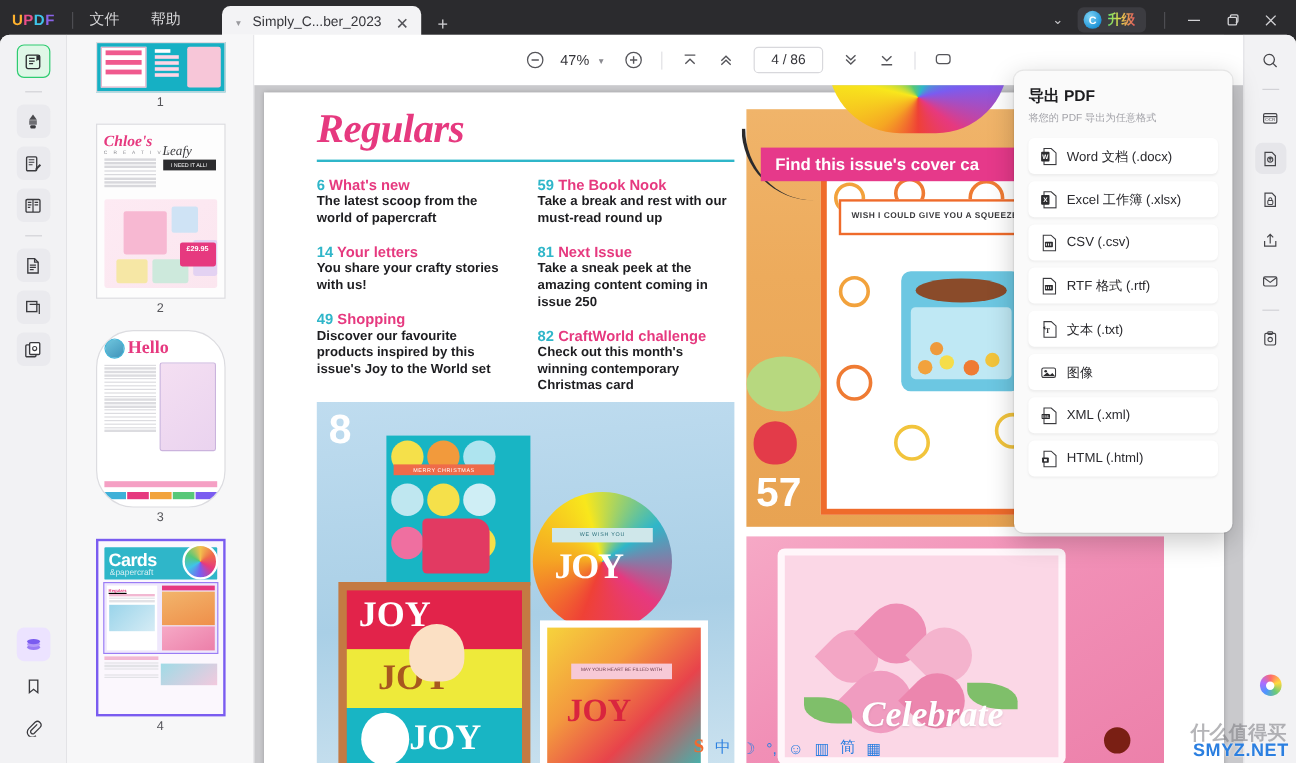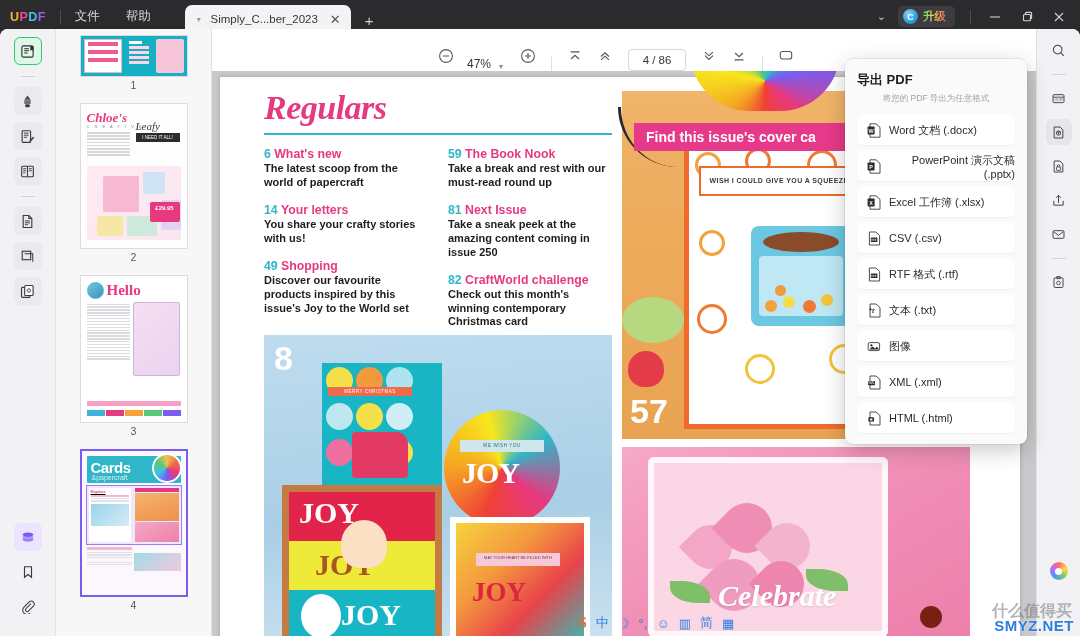--- a/index.html
+++ b/index.html
@@ -120,21 +120,21 @@
   .t2 .tagr{position:absolute;right:7px;top:17px;width:44px;}
   .t2 .tagr .a{font-family:"Liberation Serif",serif;font-style:italic;font-size:11px;color:#3a3a3d;line-height:1;}
   .t2 .tagr .b{background:#2c2c2e;color:#fff;font-size:4.5px;text-align:center;padding:2px 0;margin-top:1px;}
   .t2 .lines i{display:block;height:1.6px;background:#d8d8dc;margin:1.6px 0;width:46%;}
   .t2 .grid{position:absolute;left:6px;right:6px;bottom:8px;height:74px;background:
      linear-gradient(135deg,#fdeaf3 0%,#fbe6ef 100%);border-radius:2px;}
   .t2 .sq{position:absolute;border-radius:2px;}
   .t2 .price{position:absolute;right:7px;bottom:26px;width:30px;height:20px;background:#e6397f;border-radius:2px;color:#fff;font-size:6px;text-align:center;padding-top:3px;font-weight:bold;}
 
   
-  .t3 { height: 148px; background:#fff; padding:6px; }
+  .t3 { height: 148px; background:#fff; padding:6px;border-radius:31px; }
   .t3 .head{display:flex;align-items:center;gap:3px;}
   .t3 .av{width:17px;height:17px;border-radius:50%;background:linear-gradient(145deg,#6fc6de,#3f93ba);border:1.5px solid #46b6d8;}
   .t3 .hh{font-family:"Liberation Serif",serif;font-size:15px;color:#e6397f;font-weight:bold;line-height:1;}
   .t3 .cols{display:flex;gap:3px;margin-top:3px;}
   .t3 .col i{display:block;height:1.4px;background:#dcdce0;margin:1.5px 0;}
   .t3 .pc{background:linear-gradient(140deg,#f4dff2,#ead3ef);border:1px solid #cbb3dd;}
   .t3 .bar{position:absolute;left:6px;right:6px;bottom:16px;height:5px;background:#f5a0c4;}
   .t3 .footbar{position:absolute;left:6px;right:6px;bottom:6px;height:6px;display:flex;gap:1px;}
   .t3 .footbar u{flex:1;display:block;text-decoration:none;}
 
@@ -143,21 +143,21 @@
   .t4 .cardsbar{height:27px;background:#2fb6c9;border-radius:1px;position:relative;overflow:hidden;}
   .t4 .cardsbar b{color:#fff;font-size:15px;font-family:"Liberation Sans",sans-serif;font-weight:bold;letter-spacing:-.5px;position:absolute;left:4px;top:3px;}
   .t4 .cardsbar s{color:#d8eff3;font-size:7px;position:absolute;left:5px;bottom:2px;text-decoration:none;}
   .t4 .roundel{position:absolute;right:4px;top:2px;width:30px;height:30px;border-radius:50%;background:conic-gradient(#f2c14e,#ef6b4a,#e6397f,#7a5cf0,#3fc4e8,#57c878,#f2c14e);border:2px solid #fff;}
   .t4 .mid{display:flex;gap:2px;margin-top:2px;}
   .t4 .selbox{outline:1px solid #9a7cf5;background:rgba(154,124,245,.12);}
 
   
   .toolbar {
     position:absolute; top:0; left:212px; right:60px; height:42px;
-    background:#ffffff; display:flex; align-items:flex-end; justify-content:center; gap:0;
+    background:#ffffff; display:flex; align-items:center; justify-content:center; gap:0;
   }
   .tl-btn { width:30px;height:30px;display:flex;align-items:center;justify-content:center;color:#55555a;}
   .tl-zoom { font-size:12px;color:#35353a;padding:0 6px; min-width:36px; text-align:center;}
   .tl-caret { color:#8a8a90; font-size:8px; padding:0 10px 0 2px;}
   .tl-sep { width:1px;height:15px;background:#e0e0e4;margin:0 8px;}
   .pagebox {
     border:1px solid #d8d8dc; border-radius:4px; height:22px; min-width:58px;
     display:flex;align-items:center;justify-content:center; font-size:11.5px; color:#35353a;
     margin:0 8px; background:#fff;
   }
@@ -270,21 +270,21 @@
   .ai-dot i{width:7px;height:7px;border-radius:50%;background:#fff;display:block;}
 
   
   .export {
     position:absolute; top: 30px; left: 845px; width: 182px; height: 385px;
     background:#fafafa; border-radius: 8px;
     box-shadow: 0 6px 22px rgba(0,0,0,.22), 0 0 0 1px rgba(0,0,0,.06);
     padding: 12px 12px 8px; z-index: 60;
   }
   .export h3 { font-size:13px; color:#1c1c1f; font-weight:bold; margin-bottom:4px; }
-  .export .sub { font-size:8.5px; color:#a2a2a8; margin-bottom:10px;text-align:center; }
+  .export .sub { font-size:8.5px; color:#a2a2a8; margin-bottom:10px; }
   .exp-item {
     height:30px; background:#fff; border-radius:5px; margin-bottom:6px;
     display:flex; align-items:center; gap:8px; padding-left:10px;
     font-size:11px; color:#2a2a2e; box-shadow:0 1px 2px rgba(0,0,0,.05);text-align:right;
   }
   .exp-ico { width:14px;height:15px; flex:none; }
 
   
   .ime {
     position:absolute; left:572px; bottom:2px; height:22px;
@@ -808,30 +808,20 @@
         <span class="exp-ico">
           <svg width="14" height="15" viewBox="0 0 14 15">
               <path d="M3 .8h6l4 3.6v9.8H3z" fill="#fff" stroke="#3a3a3e" stroke-width=".9"></path>
               <rect x=".6" y="3.4" width="7" height="8.2" rx=".8" fill="#2b2b2e"></rect>
               <text x="4.1" y="9.6" font-size="5.4" fill="#fff" text-anchor="middle" font-family="Liberation Sans" font-weight="bold">W</text>
             </svg>
         </span>
         <span>Word 文档 (.docx)</span>
       </div>
 
-      <div class="exp-item">
-        <span class="exp-ico">
-          <svg width="14" height="15" viewBox="0 0 14 15">
-              <path d="M3 .8h6l4 3.6v9.8H3z" fill="#fff" stroke="#3a3a3e" stroke-width=".9"></path>
-              <rect x=".6" y="3.4" width="7" height="8.2" rx=".8" fill="#2b2b2e"></rect>
-              <text x="4.1" y="9.6" font-size="5.4" fill="#fff" text-anchor="middle" font-family="Liberation Sans" font-weight="bold">P</text>
-            </svg>
-        </span>
-        <span>PowerPoint 演示文稿 (.pptx)</span>
-      </div>
 
       <div class="exp-item">
         <span class="exp-ico">
           <svg width="14" height="15" viewBox="0 0 14 15">
               <path d="M3 .8h6l4 3.6v9.8H3z" fill="#fff" stroke="#3a3a3e" stroke-width=".9"></path>
               <rect x=".6" y="3.4" width="7" height="8.2" rx=".8" fill="#2b2b2e"></rect>
               <text x="4.1" y="9.6" font-size="5.4" fill="#fff" text-anchor="middle" font-family="Liberation Sans" font-weight="bold">X</text>
             </svg>
         </span>
         <span>Excel 工作簿 (.xlsx)</span>

